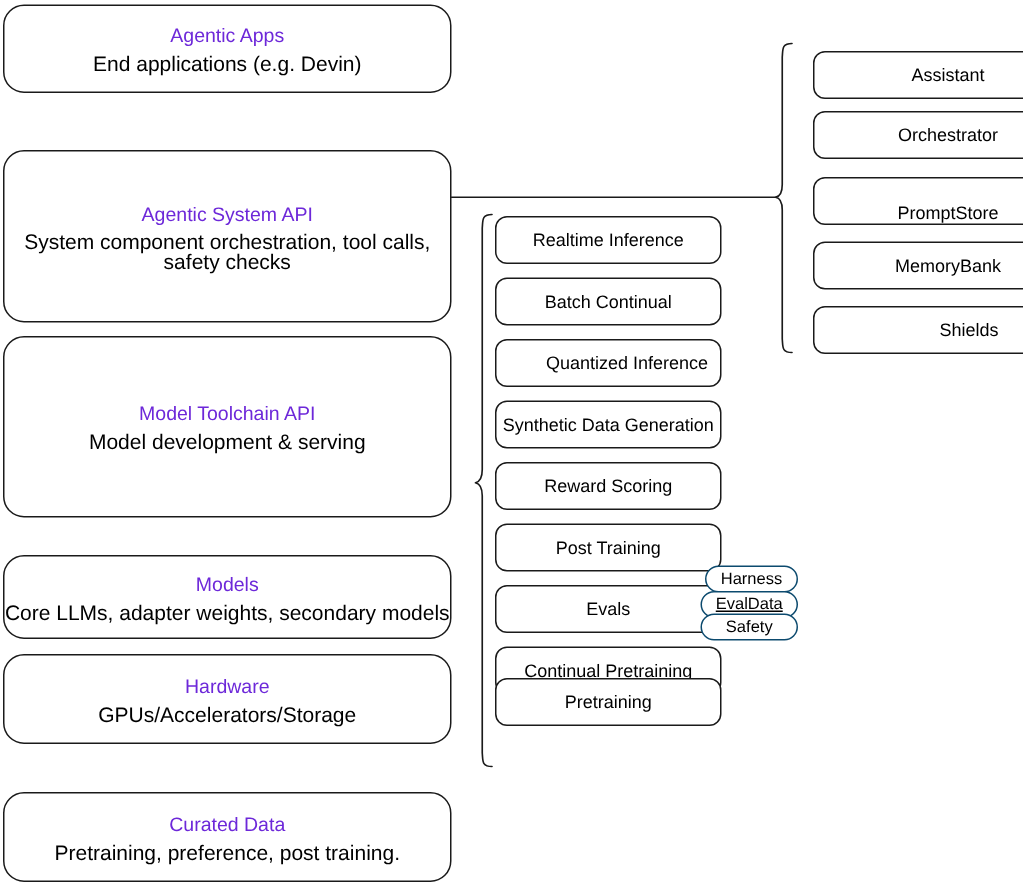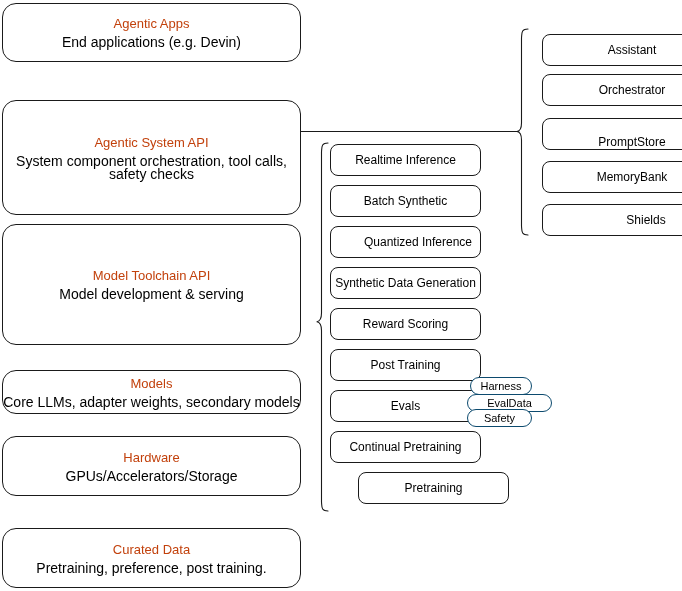--- a/index.html
+++ b/index.html
@@ -36,21 +36,21 @@
 
   
   .layer {
     border-radius: 14px;
     left: 2px;
     width: 299px;
   }
   .layer .title {
     font-size: 13px;
     line-height: 16px;
-    color: #c2410c;
+    color: #6d28d9;
   }
   .layer .subtitle {
     font-size: 14px;
     line-height: 13px;
     margin-top: 4px;
     color: #000;
   }
 
   
   .chip {
@@ -142,67 +142,67 @@
   <div class="box layer" style="top:100px; height:115px;">
     <div class="title">Agentic System API</div>
     <div class="subtitle">System component orchestration, tool calls, safety checks</div>
   </div>
 
   <div class="box layer" style="top:224px; height:121px;">
     <div class="title">Model Toolchain API</div>
     <div class="subtitle">Model development &amp; serving</div>
   </div>
 
-  <div class="box layer" style="top:370px; height:44px;">
+  <div class="box layer" style="top:370px; height:56px;">
     <div class="title">Models</div>
     <div class="subtitle">Core LLMs, adapter weights, secondary models</div>
   </div>
 
   <div class="box layer" style="top:436px; height:60px;">
     <div class="title">Hardware</div>
     <div class="subtitle">GPUs/Accelerators/Storage</div>
   </div>
 
   <div class="box layer" style="top:528px; height:60px;">
     <div class="title">Curated Data</div>
     <div class="subtitle">Pretraining, preference, post training.</div>
   </div>
 
   <div class="box chip mid-chip" style="top:144px;">
     <span class="label">Realtime Inference</span>
   </div>
   <div class="box chip mid-chip" style="top:185px;">
-    <span class="label">Batch Synthetic</span>
+    <span class="label">Batch Continual</span>
   </div>
   <div class="box chip mid-chip" style="top:226px;padding-left:25px;">
     <span class="label">Quantized Inference</span>
   </div>
   <div class="box chip mid-chip" style="top:267px;">
     <span class="label">Synthetic Data Generation</span>
   </div>
   <div class="box chip mid-chip" style="top:308px;">
     <span class="label">Reward Scoring</span>
   </div>
   <div class="box chip mid-chip" style="top:349px;">
     <span class="label">Post Training</span>
   </div>
   <div class="box chip mid-chip" style="top:390px;">
     <span class="label">Evals</span>
   </div>
   <div class="box chip mid-chip" style="top:431px;">
     <span class="label">Continual Pretraining</span>
   </div>
-  <div class="box chip mid-chip" style="top:472px;margin-left:28px;">
+  <div class="box chip mid-chip" style="top:452px;">
     <span class="label">Pretraining</span>
   </div>
 
   <div class="badge" style="left:470px; top:377px; width:62px;">
     <span>Harness</span>
   </div>
-  <div class="badge" style="left:467px; top:394px; width:85px;">
+  <div class="badge" style="left:467px; top:394px; width:65px;text-decoration:underline;">
     <span>EvalData</span>
   </div>
   <div class="badge" style="left:467px; top:409px; width:65px;">
     <span>Safety</span>
   </div>
 
   <div class="box chip right-chip" style="top:34px;">
     <span class="label">Assistant</span>
   </div>
   <div class="box chip right-chip" style="top:74px;">

